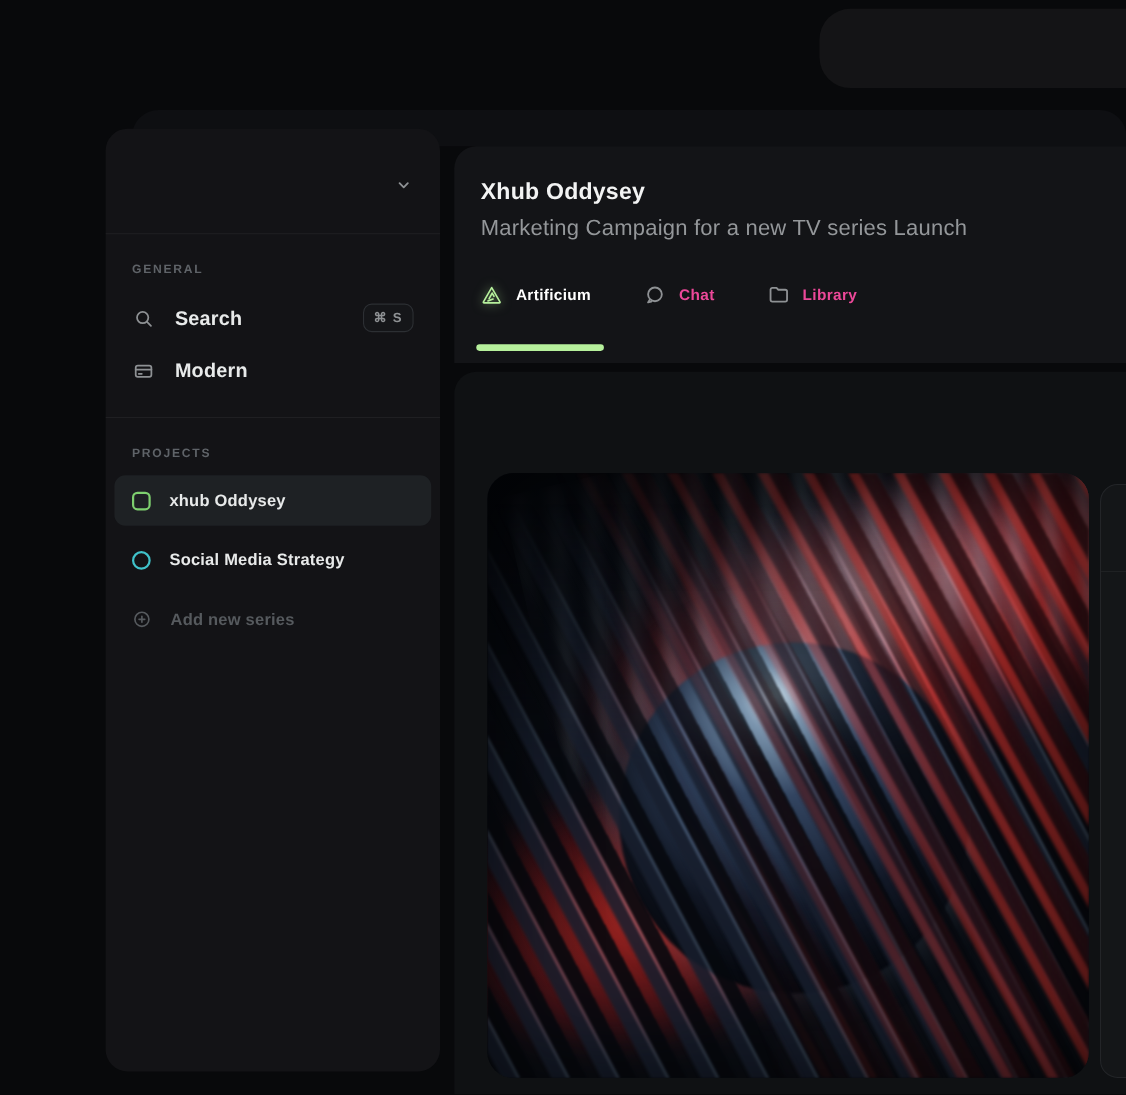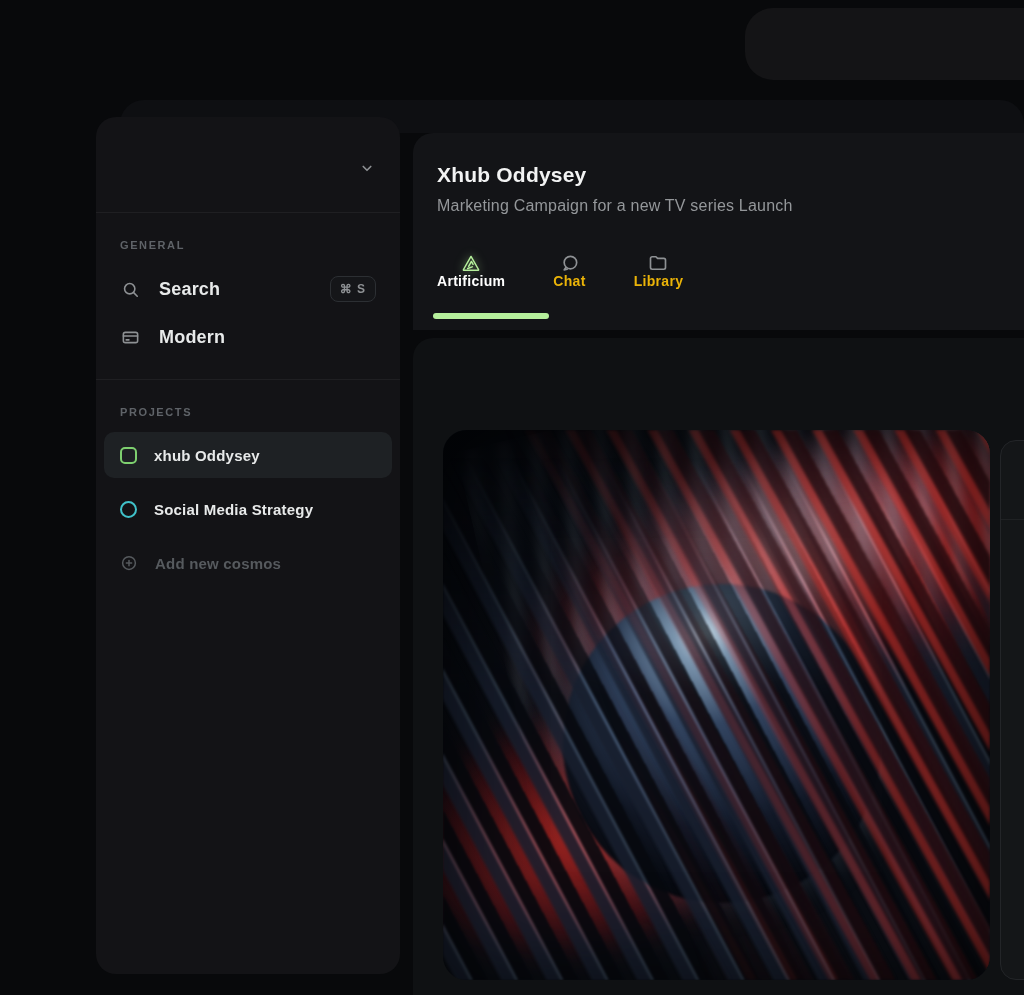--- a/index.html
+++ b/index.html
@@ -66,25 +66,25 @@
   .proj-add .plabel { color:#565a5e; }
   .proj-add .ric { width:18px; height:18px; color:#565a5e; }
 
   
   .main-header {
     position:absolute; left:413px; top:133px; width:611px; height:197px;
     background:#131417; border-radius:20px 0 0 0;
     padding:30px 0 0 24px;
   }
   .page-title { font-size:21px; font-weight:700; letter-spacing:.2px; color:#f2f3f3; }
-  .page-subtitle { font-size:16px; color:#94979a; margin-top:10px; letter-spacing:.2px; }
+  .page-subtitle { font-size:20px; color:#94979a; margin-top:10px; letter-spacing:.2px; }
   .tabs { display:flex; align-items:center; margin-top:38px; gap:48px; }
-  .tab { display:flex; align-items:center; cursor:pointer; position:relative;flex-direction:column; }
+  .tab { display:flex; align-items:center; gap:12px; cursor:pointer; position:relative; }
   .tab .tic { width:20px; height:20px; display:flex; align-items:center; justify-content:center; color:#8e9194; }
-  .tab .tlabel { font-size:14px; font-weight:600; color:#eab308; letter-spacing:.3px; }
+  .tab .tlabel { font-size:14px; font-weight:600; color:#ec4899; letter-spacing:.3px; }
   .tab.active .tlabel { color:#ffffff; font-weight:700; }
   .tab.active .tic { filter:drop-shadow(0 0 5px rgba(182,240,156,.55)); }
   .tab-underline {
     position:absolute; left:20px; top:180px; width:116px; height:6px;
     border-radius:3px;
   }
 
   
   .content {
     position:absolute; left:413px; top:338px; width:611px; height:657px;
@@ -200,21 +200,21 @@
       <span class="plabel">Social Media Strategy</span>
     </div>
     <div class="proj-row proj-add">
       <span class="ric">
         <svg width="18" height="18" viewBox="0 0 24 24" fill="none" stroke="currentColor" stroke-width="2" stroke-linecap="round">
             <circle cx="12" cy="12" r="8.5"></circle>
             <line x1="12" y1="8.5" x2="12" y2="15.5"></line>
             <line x1="8.5" y1="12" x2="15.5" y2="12"></line>
           </svg>
       </span>
-      <span class="plabel">Add new cosmos</span>
+      <span class="plabel">Add new series</span>
     </div>
   </div>
 </nav>
 
 <header class="main-header">
   <h1 class="page-title">Xhub Oddysey</h1>
   <div class="page-subtitle">Marketing Campaign for a new TV series Launch</div>
 
   <div class="tabs">
     <div class="tab active">

